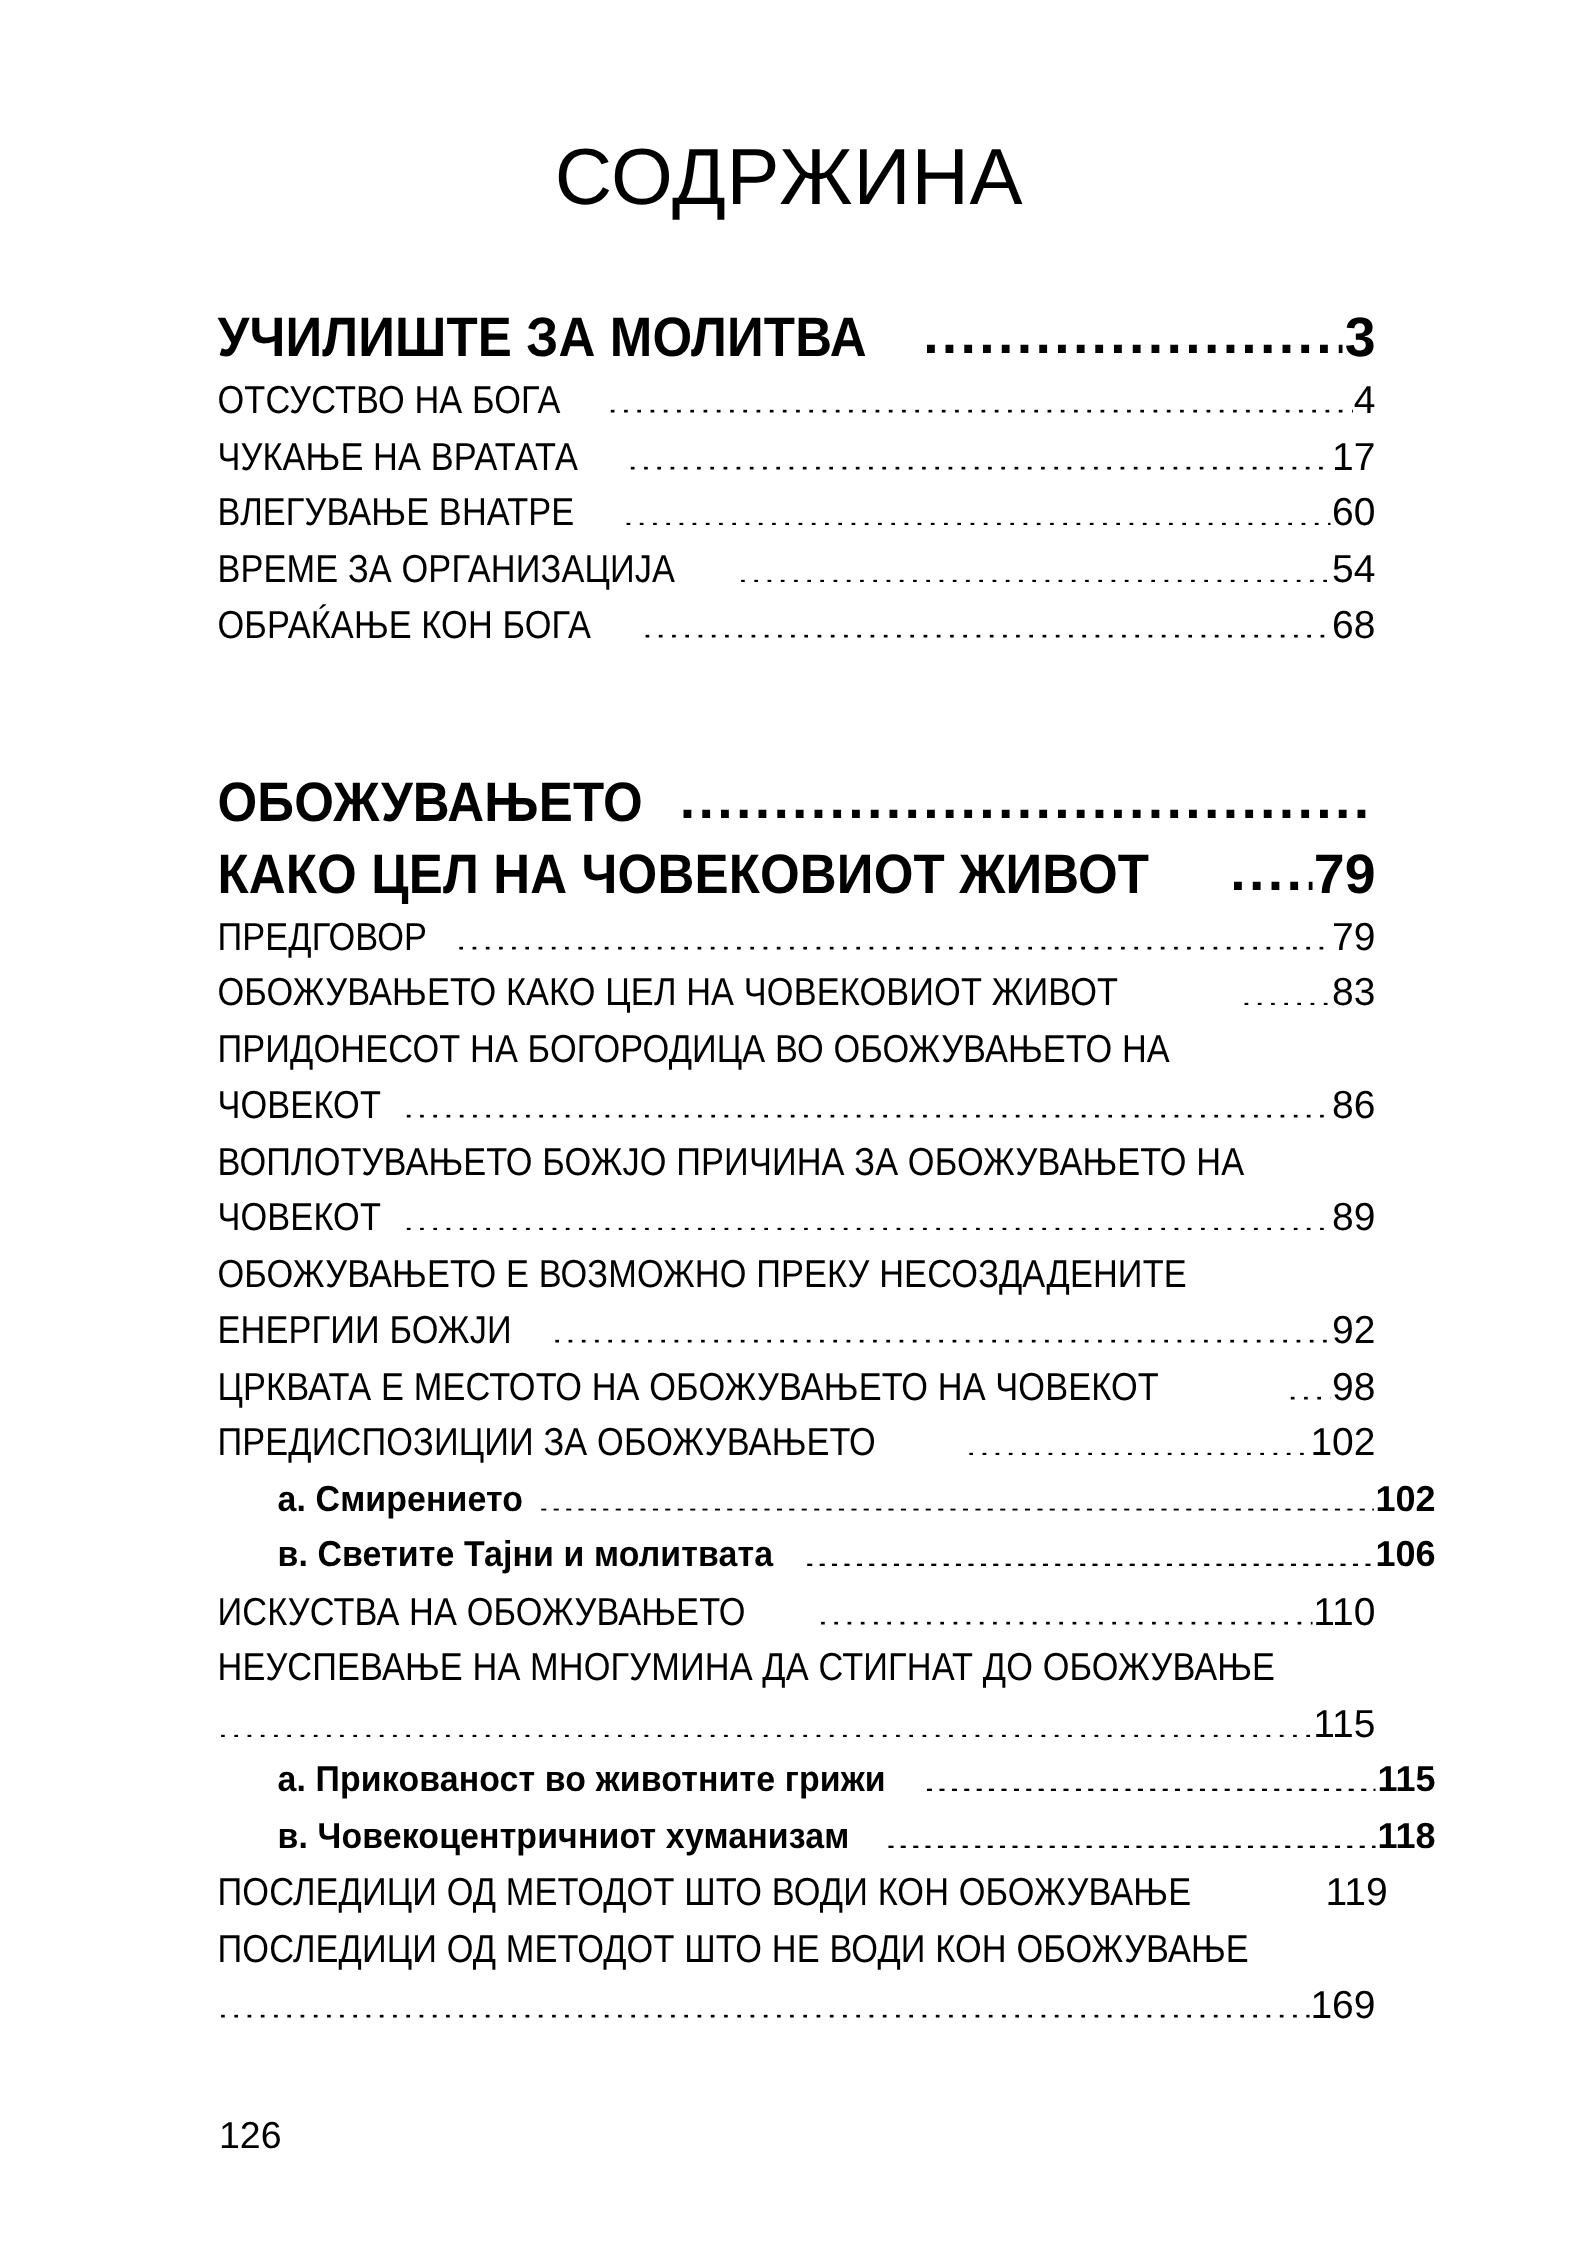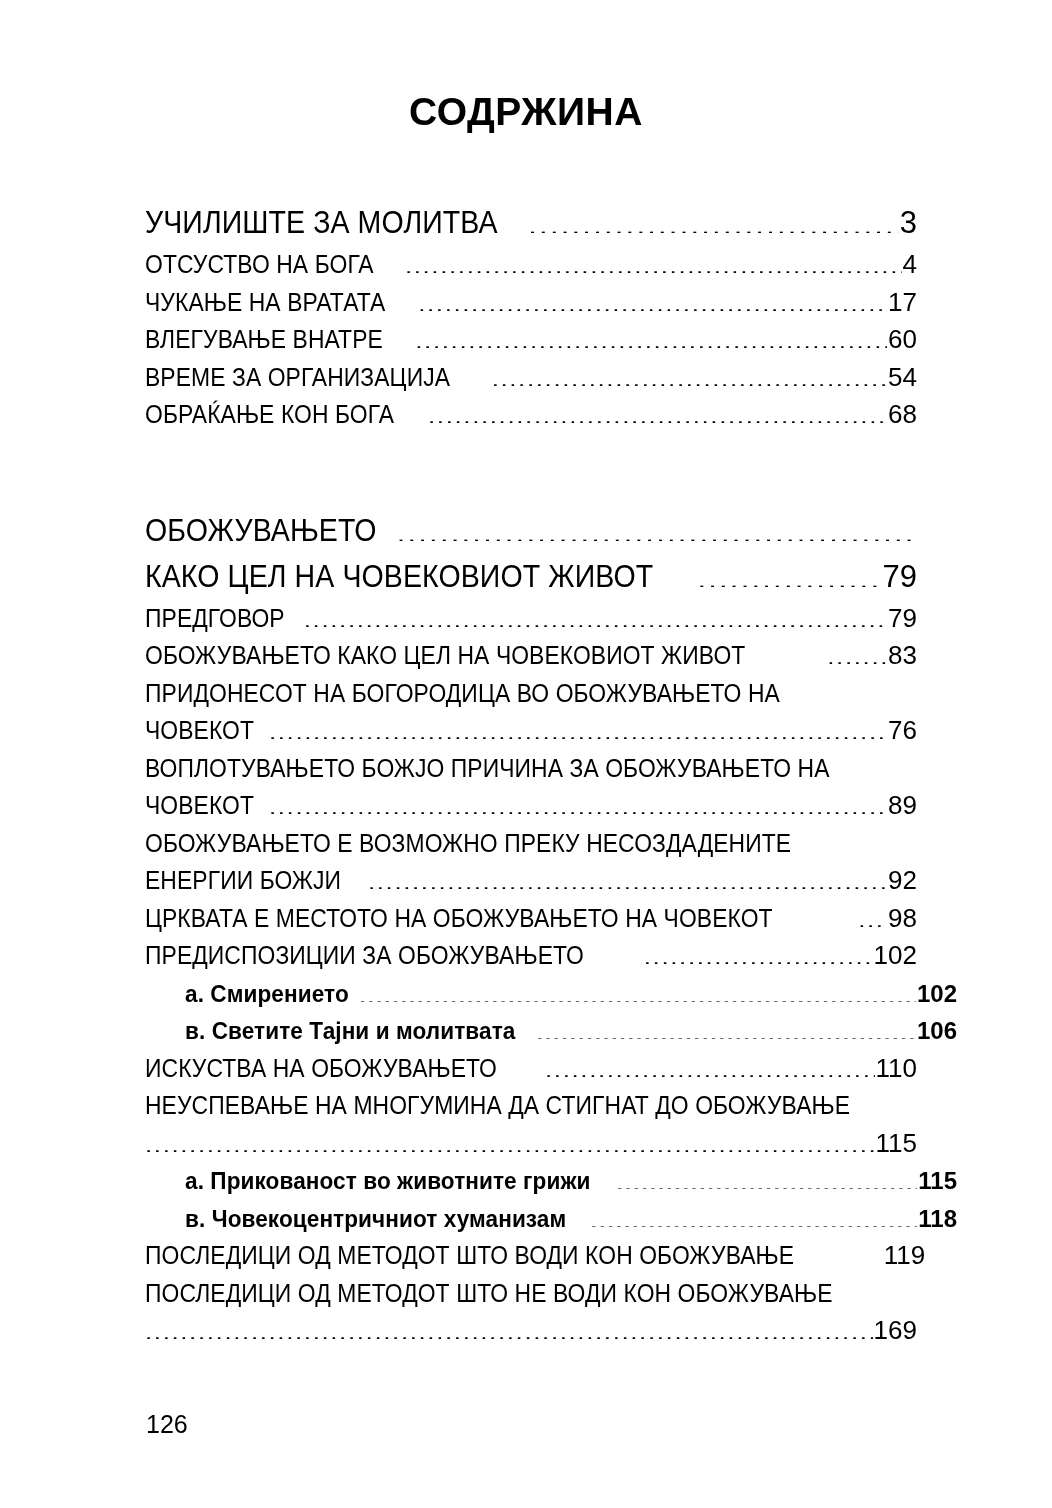--- a/index.html
+++ b/index.html
@@ -20,22 +20,22 @@
     position: absolute;
     inset: 0;
   }
 
   .toc-title {
     position: absolute;
     top: 92px;
     left: 0;
     width: 1052px;
     text-align: center;
-    font-size: 39px;
-    font-weight: 700;
+    font-size: 53px;
+    font-weight: 400;
     letter-spacing: 0.5px;
     line-height: 1;
   }
 
   .toc-body {
     position: absolute;
     left: 145px;
     top: 200px;
     width: 772px;
   }
@@ -75,22 +75,23 @@
   }
 
   .row .pageno {
     flex: 0 0 auto;
     text-align: right;
     padding-left: 1px;
   }
 
   
   .row.chapter {
-    font-size: 31px;
+    font-size: 37px;
     line-height: 46px;
+    font-weight: bold;
   }
   .row.chapter .label { transform: scaleX(0.92); }
   .row.chapter .leader::after { letter-spacing: 2.2px; }
 
   
   .row.entry {
     font-size: 26px;
     line-height: 37.5px;
   }
 
@@ -190,21 +191,21 @@
 
     <div class="row entry nonum">
       <span class="label">ПРИДОНЕСОТ НА БОГОРОДИЦА ВО ОБОЖУВАЊЕТО НА</span>
       <span class="leader" style="visibility:hidden"></span>
 
     </div>
 
     <div class="row entry">
       <span class="label">ЧОВЕКОТ</span>
       <span class="leader"></span>
-      <span class="pageno">76</span>
+      <span class="pageno">86</span>
     </div>
 
     <div class="row entry nonum">
       <span class="label">ВОПЛОТУВАЊЕТО БОЖЈО ПРИЧИНА ЗА ОБОЖУВАЊЕТО НА</span>
       <span class="leader" style="visibility:hidden"></span>
 
     </div>
 
     <div class="row entry">
       <span class="label">ЧОВЕКОТ</span>

